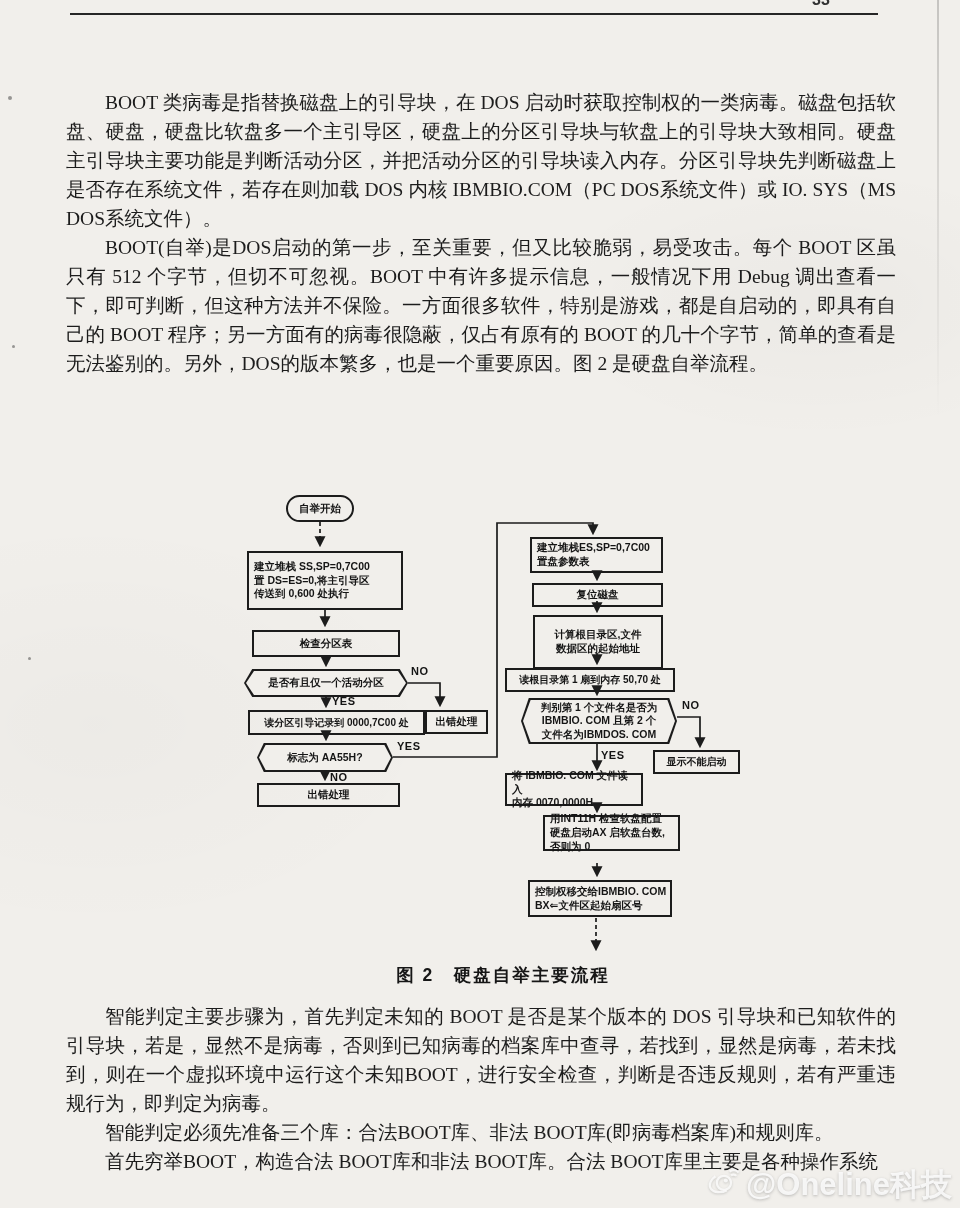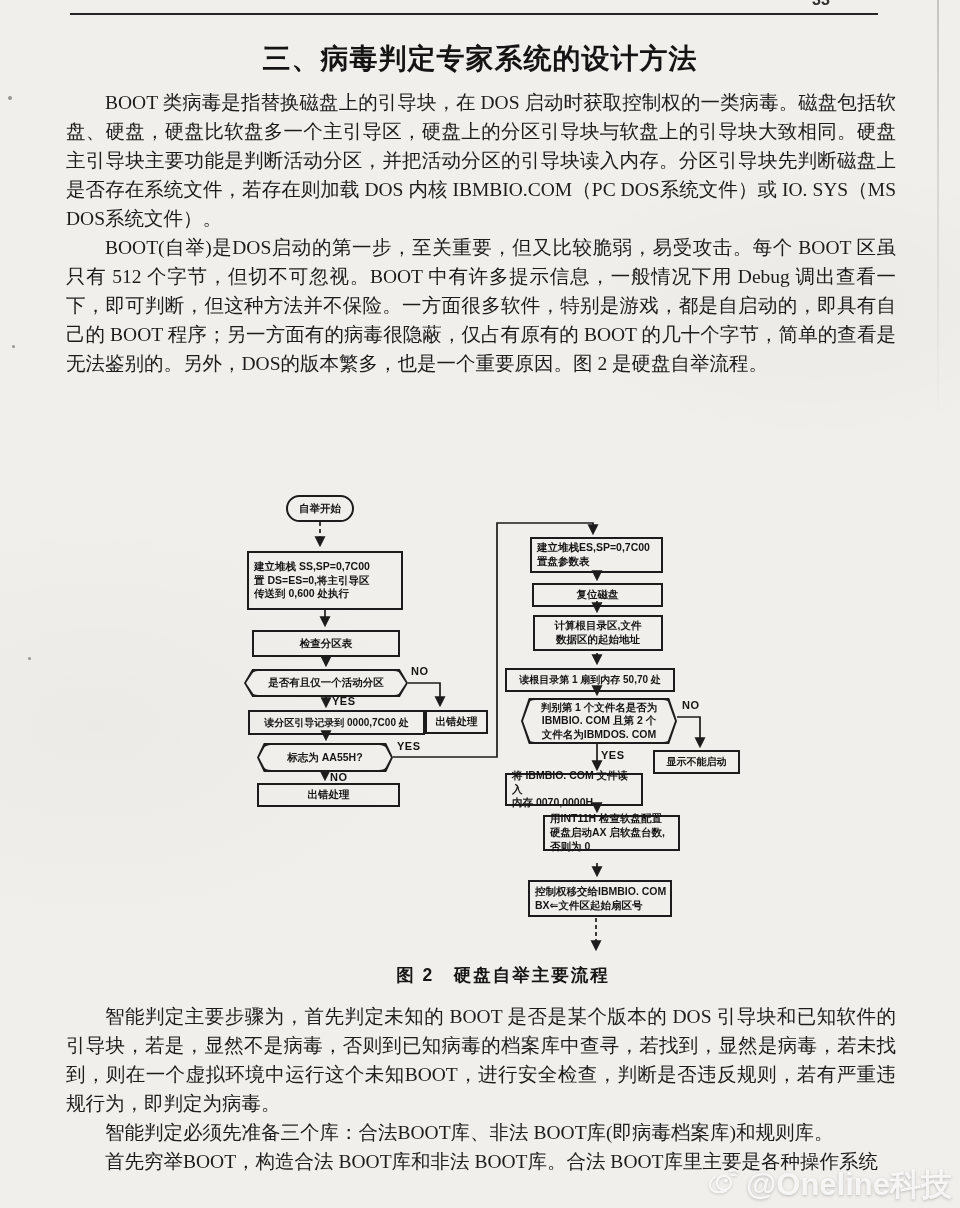--- a/index.html
+++ b/index.html
@@ -53,21 +53,21 @@
   .node.left-text { text-align:left; justify-content:flex-start; padding-left:5px; }
 
   .hex { position:absolute; }
   .hex .hx-o { position:absolute; inset:0; background:#1c1c1c;
     clip-path:polygon(5% 0,95% 0,100% 50%,95% 100%,5% 100%,0 50%); }
   .hex .hx-i { position:absolute; inset:2px; background:#f1efeb;
     clip-path:polygon(5% 0,95% 0,100% 50%,95% 100%,5% 100%,0 50%);
     display:flex; align-items:center; justify-content:center;
     font-family:"Liberation Sans","DejaVu Sans",sans-serif;
     font-weight:bold; font-size:10.5px; line-height:1.3;
-    text-align:center; white-space:pre-line; color:#151515;border-radius:12px; }
+    text-align:center; white-space:pre-line; color:#151515; }
 
   .flow-label {
     position:absolute; font-family:"Liberation Sans","DejaVu Sans",sans-serif;
     font-weight:bold; font-size:11px; color:#141414; letter-spacing:0.5px;
   }
 
   .watermark {
     position:absolute; right:8px; bottom:2px; display:flex; align-items:center; gap:4px;
     font-family:"Liberation Sans","DejaVu Sans",sans-serif;
     font-size:31px; font-weight:bold; color:rgba(252,252,252,0.88);
@@ -80,21 +80,20 @@
 
 <div class="page">
 
   <div class="top-rule"></div>
   <div class="page-num">33</div>
   <div class="edge-crease"></div>
   <div class="speck" style="left:8px; top:96px;"></div>
   <div class="speck" style="left:28px; top:657px; width:3px; height:3px;"></div>
   <div class="speck" style="left:12px; top:345px; width:3px; height:3px;"></div>
 
-  <div class="doc-title">三、病毒判定专家系统的设计方法</div>
 
   <div class="body-text flow-top">
     <p>BOOT 类病毒是指替换磁盘上的引导块，在 DOS 启动时获取控制权的一类病毒。磁盘包括软盘、硬盘，硬盘比软盘多一个主引导区，硬盘上的分区引导块与软盘上的引导块大致相同。硬盘主引导块主要功能是判断活动分区，并把活动分区的引导块读入内存。分区引导块先判断磁盘上是否存在系统文件，若存在则加载 DOS 内核 IBMBIO.COM（PC DOS系统文件）或 IO. SYS（MS DOS系统文件）。</p>
     <p>BOOT(自举)是DOS启动的第一步，至关重要，但又比较脆弱，易受攻击。每个 BOOT 区虽只有 512 个字节，但切不可忽视。BOOT 中有许多提示信息，一般情况下用 Debug 调出查看一下，即可判断，但这种方法并不保险。一方面很多软件，特别是游戏，都是自启动的，即具有自己的 BOOT 程序；另一方面有的病毒很隐蔽，仅占有原有的 BOOT 的几十个字节，简单的查看是无法鉴别的。另外，DOS的版本繁多，也是一个重要原因。图 2 是硬盘自举流程。</p>
   </div>
 
   <div class="flowchart">
 
     <svg class="wires" viewBox="0 0 520 478">
       <defs>
@@ -145,21 +144,21 @@
       <div class="hx-i">标志为 AA55H?</div>
     </div>
 
     <div class="node" style="left:27px; top:298px; width:143px; height:24px;">出错处理</div>
 
     <div class="node left-text" style="left:300px; top:52px; width:133px; height:36px;">建立堆栈ES,SP=0,7C00
 置盘参数表</div>
 
     <div class="node" style="left:302px; top:98px; width:131px; height:18px;">复位磁盘</div>
 
-    <div class="node" style="left:303px; top:130px; width:130px; height:36px;">计算根目录区,文件
+    <div class="node" style="left:303px; top:130px; width:130px; height:54px;">计算根目录区,文件
 数据区的起始地址</div>
 
     <div class="node" style="left:275px; top:183px; width:170px; height:20px; font-size:10px;">读根目录第 1 扇到内存 50,70 处</div>
 
     <div class="hex" style="left:291px; top:213px; width:156px; height:46px;">
       <div class="hx-o"></div>
       <div class="hx-i">判别第 1 个文件名是否为
 IBMBIO. COM 且第 2 个
 文件名为IBMDOS. COM</div>
     </div>

